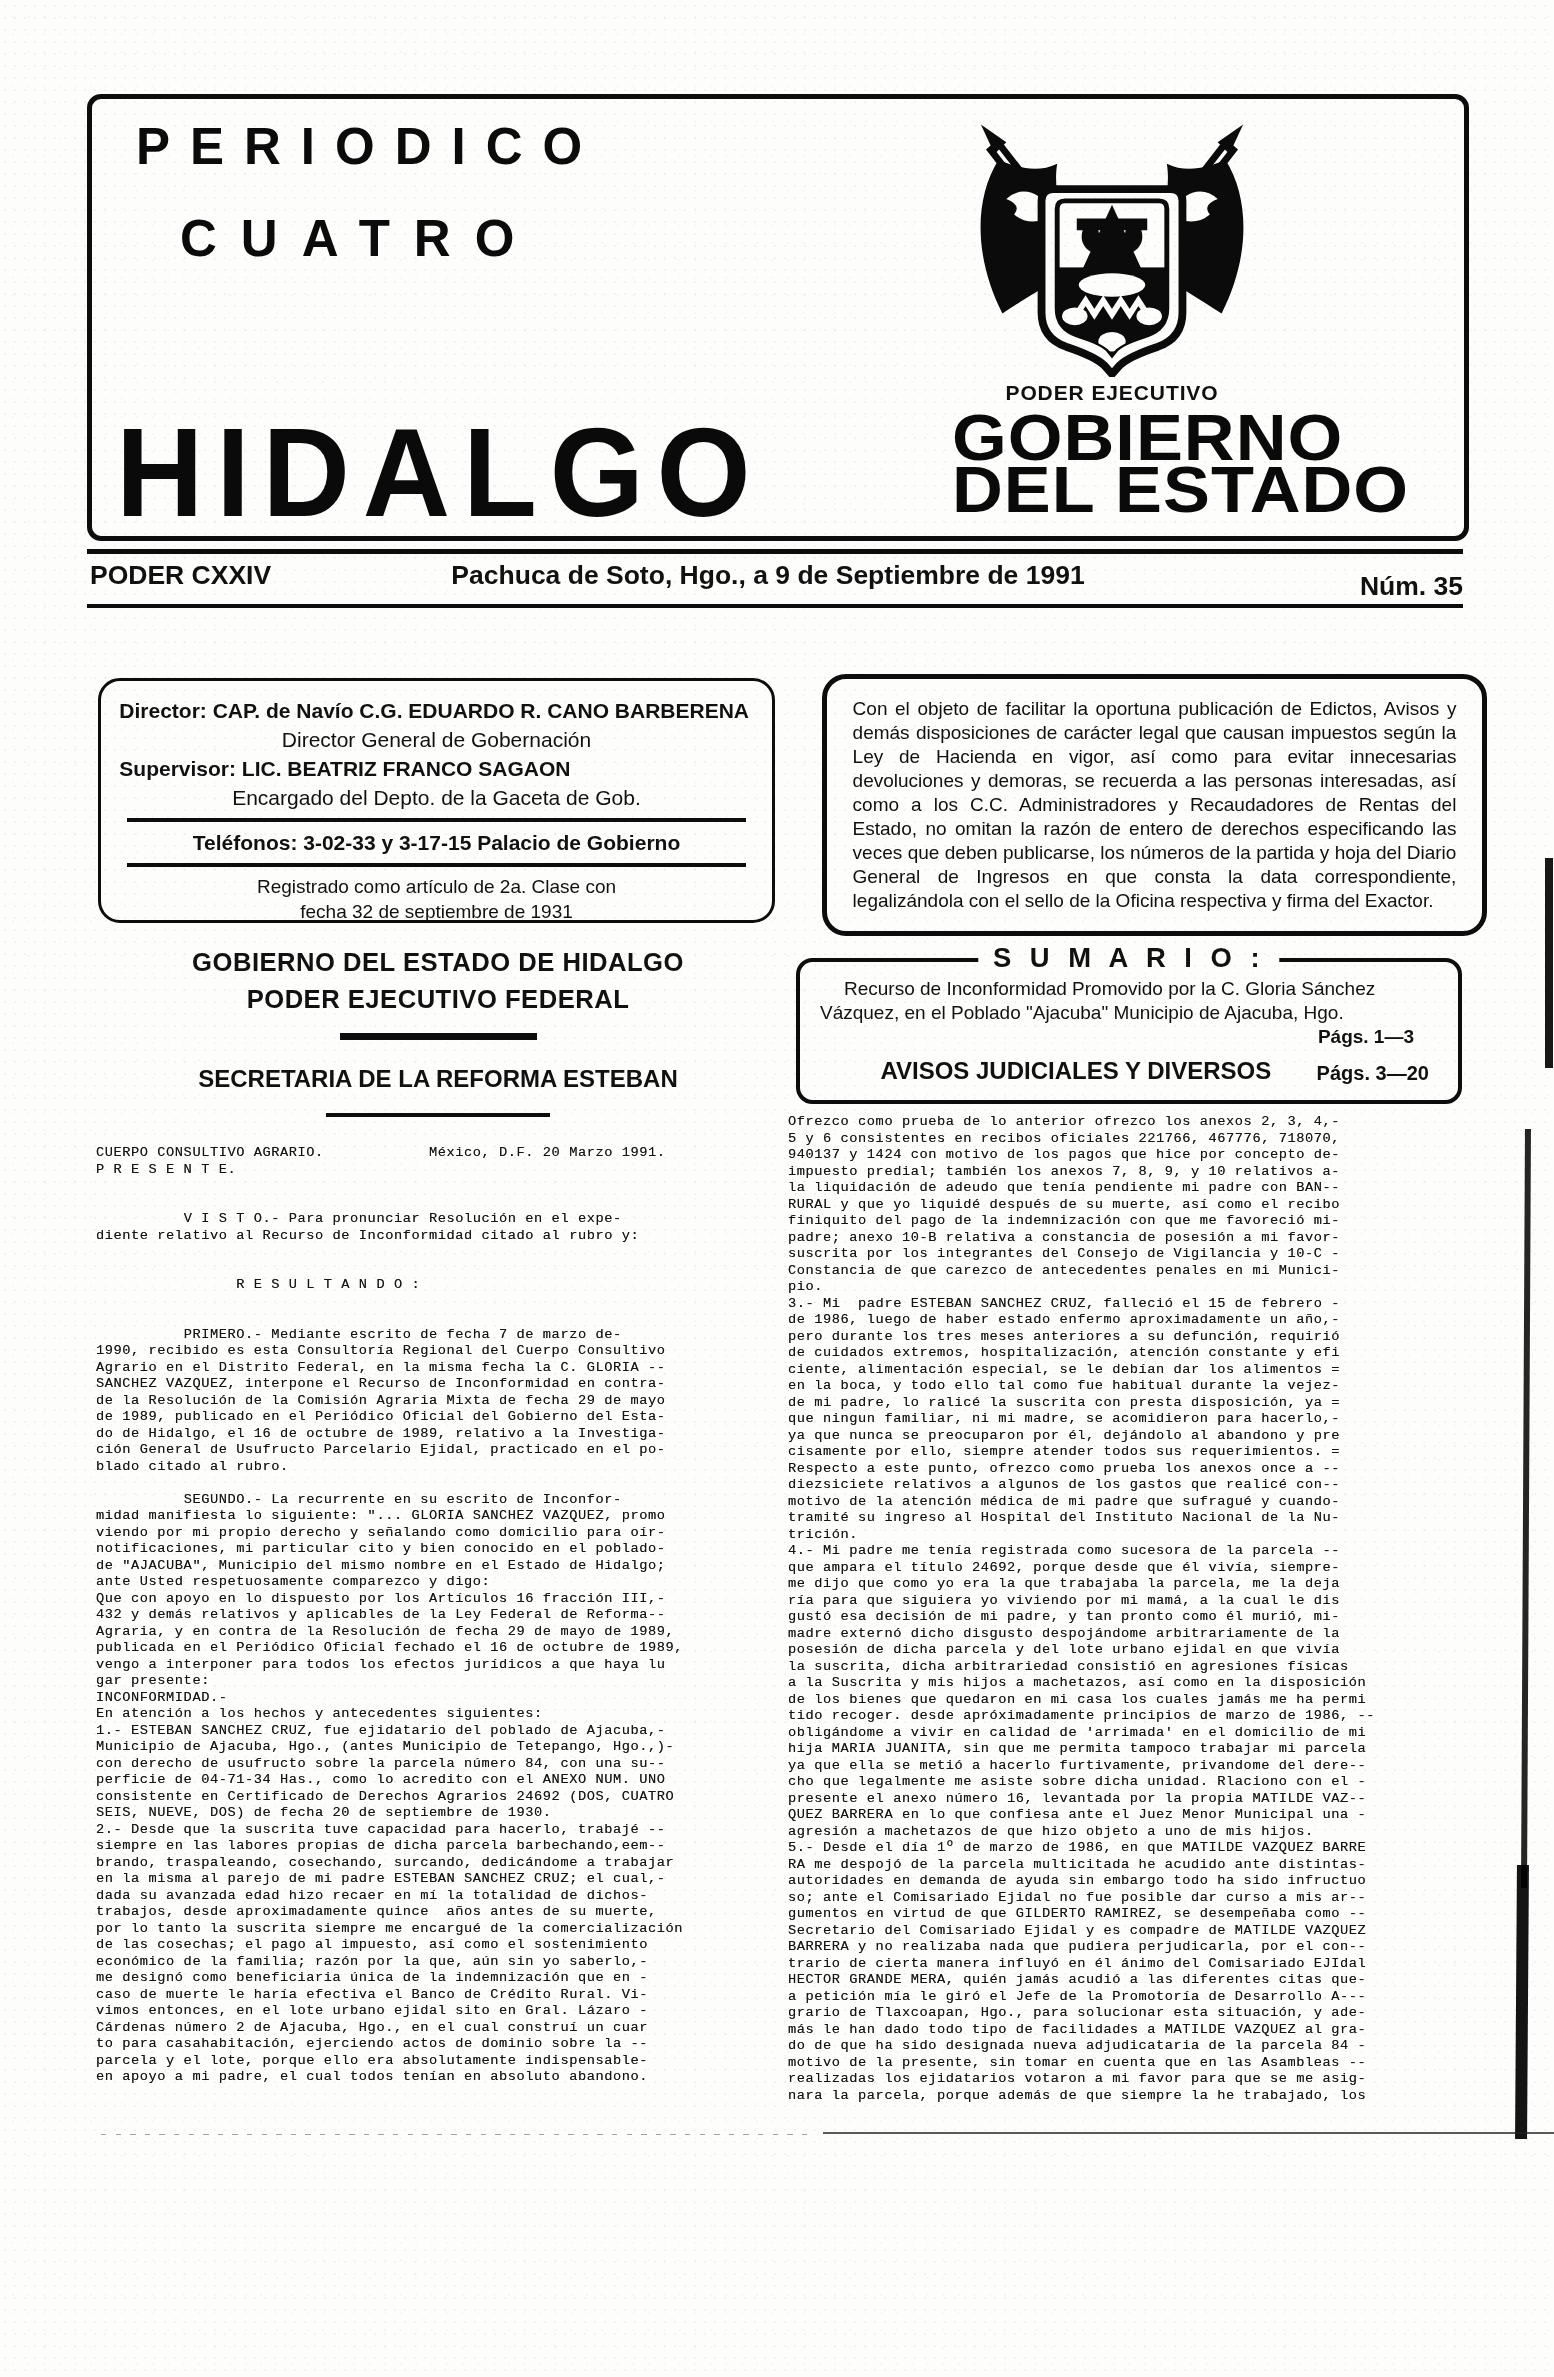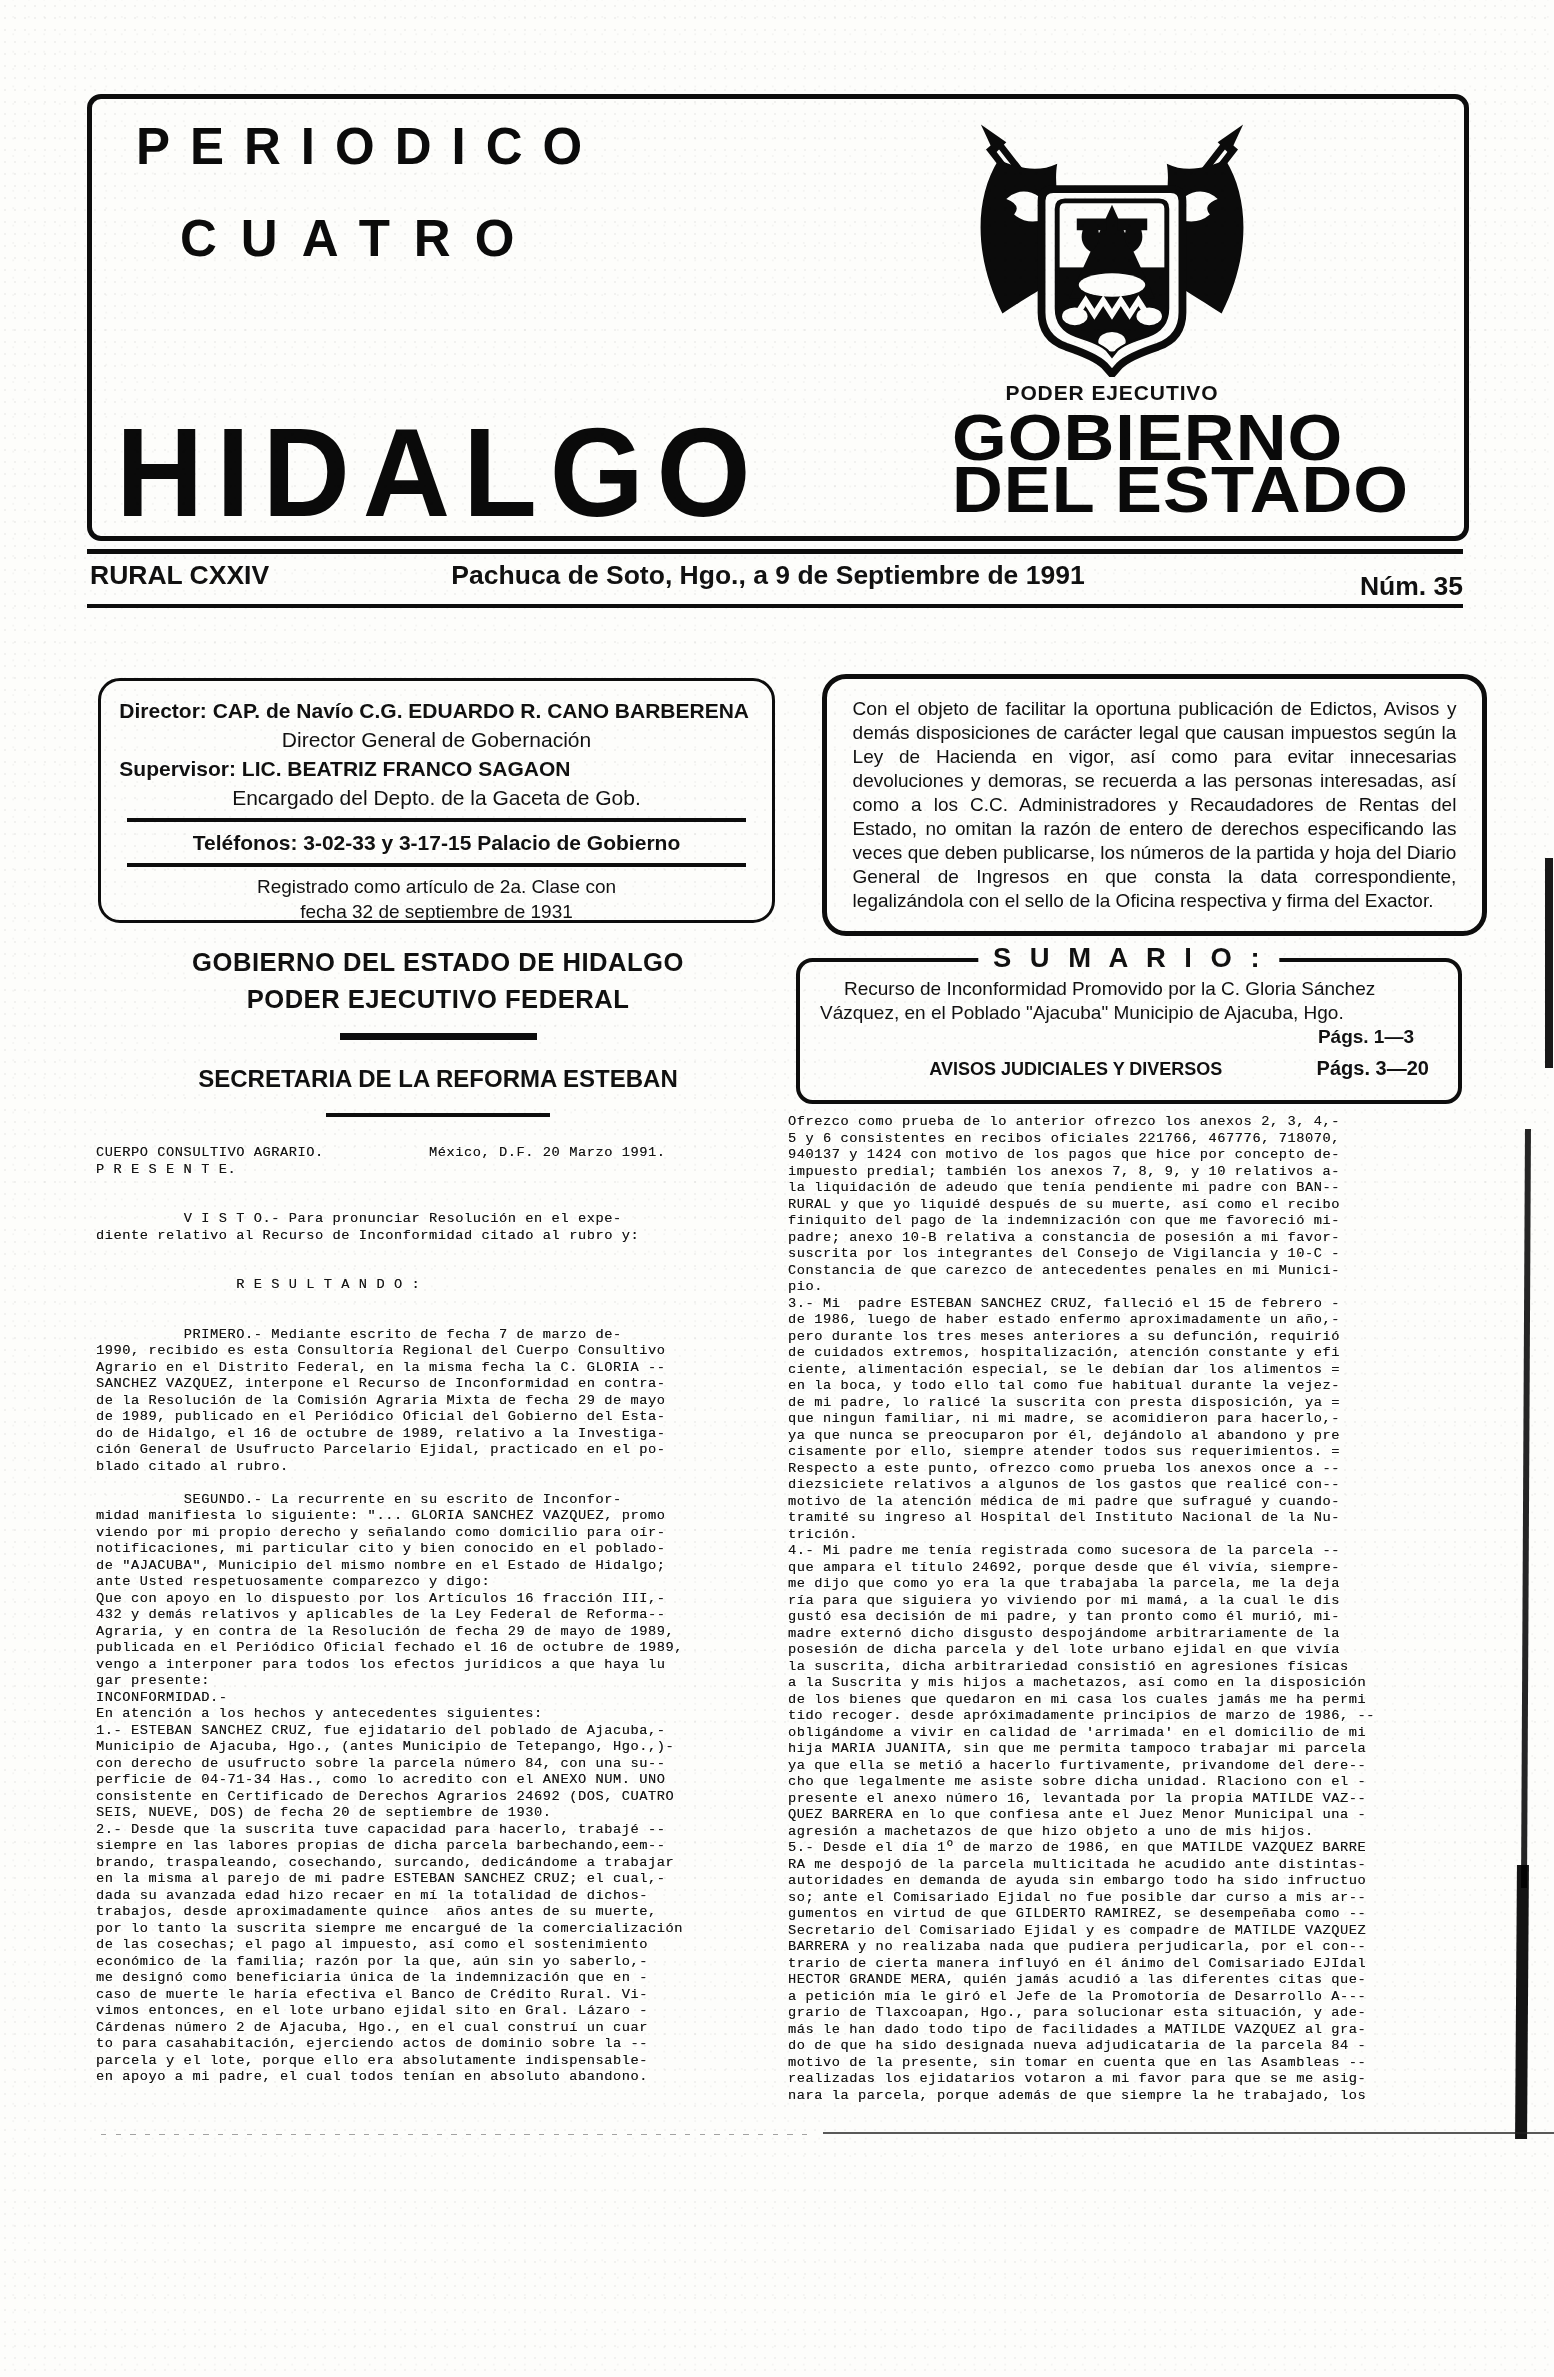--- a/index.html
+++ b/index.html
@@ -62,21 +62,21 @@
 
   
   .sumario{left:796px;top:958px;width:666px;height:146px;
     border:4.6px solid #0d0d0d;border-radius:16.5px;box-sizing:border-box;}
   .sumario-title{position:absolute;top:-20px;left:50%;transform:translateX(-50%);
     background:#fdfdfb;padding:0 14.6px;font-size:27.4px;font-weight:bold;letter-spacing:5.5px;white-space:nowrap;}
   .sumario-body{padding:14.6px 20px 7.3px 20px;}
   .sumario-entry{font-size:19px;line-height:24px;text-indent:24px;}
   .sumario-pages1{text-align:right;font-size:19px;font-weight:bold;padding:1.8px 24px 0 0;}
   .sumario-row2{display:grid;grid-template-columns:1fr auto;align-items:end;padding:9.1px 9.1px 0 37px;}
-  .sumario-avisos{font-size:18px;font-weight:bold;text-align:center;}
+  .sumario-avisos{font-size:24px;font-weight:bold;text-align:center;}
   .sumario-pages2{font-size:20px;font-weight:bold;padding-left:22px;}
 
   
   .typewriter{font-family:"Liberation Mono","DejaVu Sans Mono",monospace;
     font-size:13.7px;line-height:16.5px;letter-spacing:.04em;white-space:pre-wrap;
     color:#151515;text-shadow:0 0 0.5px rgba(0,0,0,.55);}
   .col-left{left:96px;top:1145px;width:688px;}
   .col-right{left:788px;top:1114px;width:684px;}
 
   
@@ -134,21 +134,21 @@
 
   <div class="abs emblem-caption">PODER EJECUTIVO</div>
   <div class="abs gov">
     <div>GOBIERNO</div>
     <div>DEL ESTADO</div>
   </div>
   <div class="abs brand">HIDALGO</div>
 </div>
 
 <div class="abs rule-top"></div>
-<div class="abs tomo">RURAL CXXIV</div>
+<div class="abs tomo">PODER CXXIV</div>
 <div class="abs place-date">Pachuca de Soto, Hgo., a 9 de Septiembre de 1991</div>
 <div class="abs issue-num">Núm. 35</div>
 <div class="abs rule-bottom"></div>
 
 <div class="abs director-box">
   <div class="db-line db-bold">Director: CAP. de Navío C.G. EDUARDO R. CANO BARBERENA</div>
   <div class="db-line db-center">Director General de Gobernación</div>
   <div class="db-line db-bold">Supervisor: LIC. BEATRIZ FRANCO SAGAON</div>
   <div class="db-line db-center">Encargado del Depto. de la Gaceta de Gob.</div>
   <div class="db-rule"></div>

